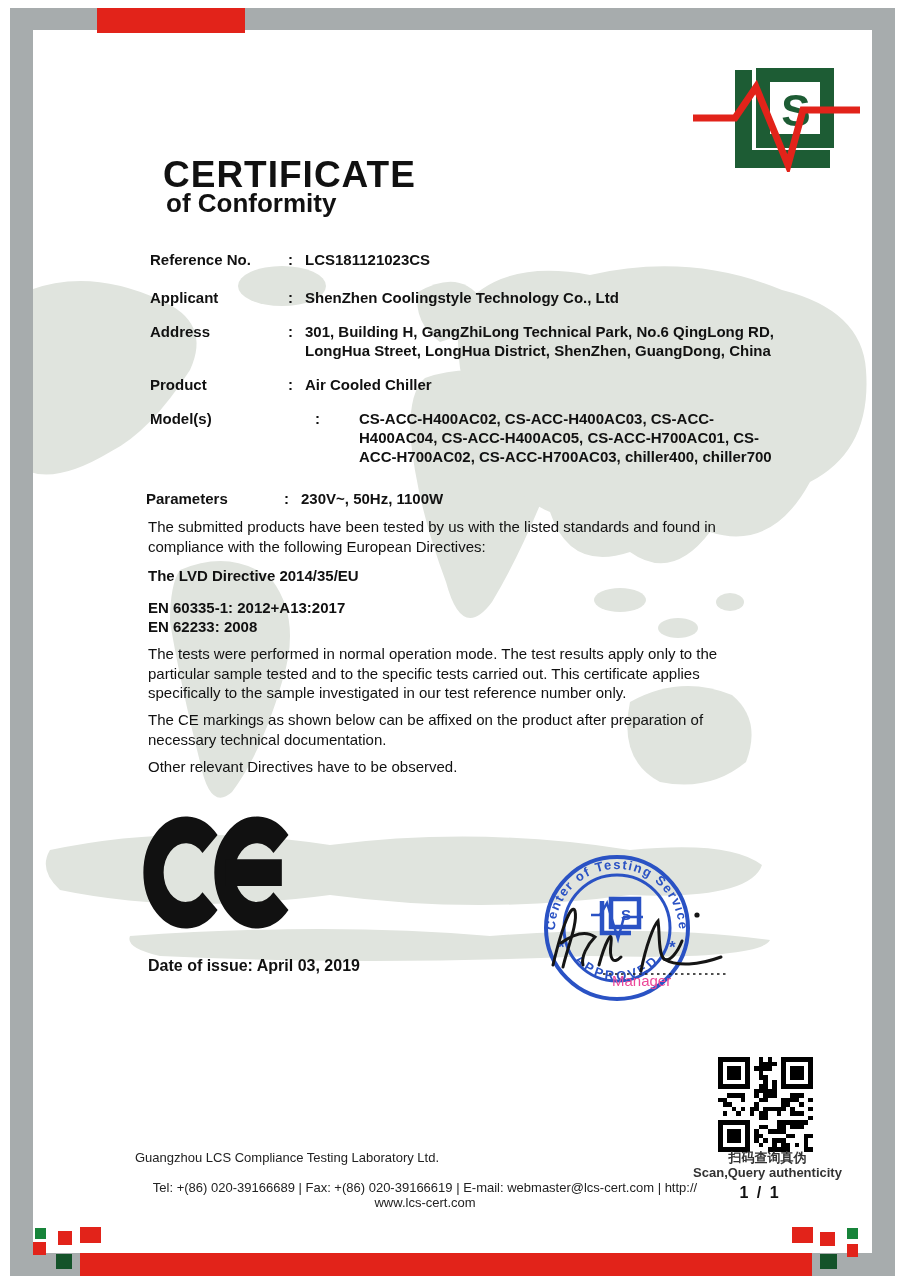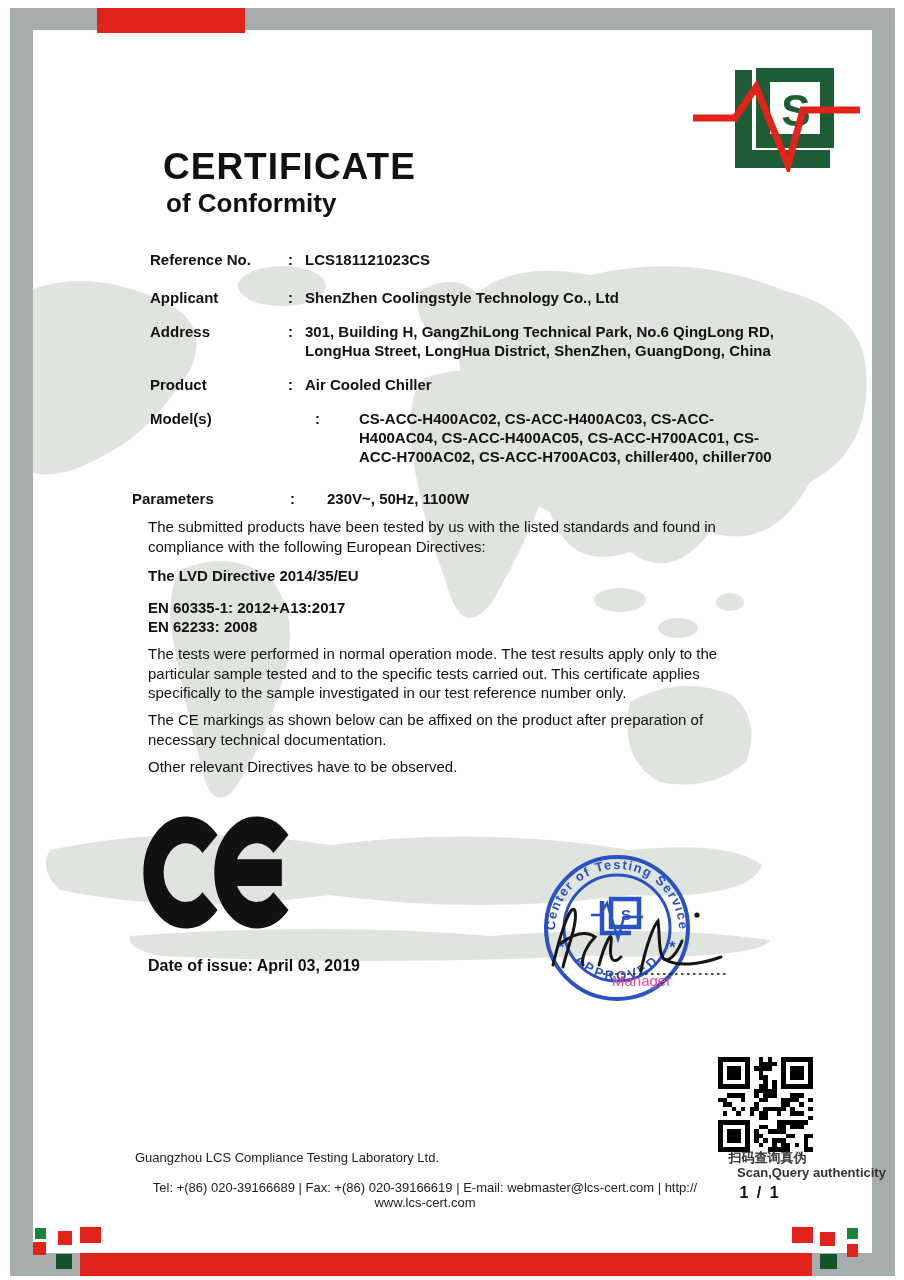--- a/index.html
+++ b/index.html
@@ -8,21 +8,21 @@
     font-family:"Liberation Sans","DejaVu Sans",sans-serif;color:#1a1a1a;
     overflow:hidden;
   }
   .abs{position:absolute;}
   
   .frame{background:#a7acad;}
   .red{background:#e2231a;}
   .green-sq{background:#17843a;}
   .dgreen-sq{background:#14532a;}
   
-  .title{font-size:37px;font-weight:bold;letter-spacing:1px;color:#111;}
+  .title{font-size:37px;font-weight:bold;letter-spacing:1px;color:#111;margin-top:8px;}
   .subtitle{font-size:26px;font-weight:bold;color:#111;}
   
   .field-row{display:flex;font-size:15px;font-weight:bold;line-height:19px;color:#111;}
   .field-label{width:138px;flex:none;}
   .field-colon{width:17px;flex:none;}
   .field-value{flex:1;}
   
   .para{font-size:15px;line-height:19.5px;color:#111;width:600px;}
   .para.bold{font-weight:bold;}
   
@@ -113,21 +113,21 @@
   <div class="abs field-row" style="left:150px;top:375px;width:640px;">
     <div class="field-label">Product</div>
     <div class="field-colon">:</div>
     <div class="field-value">Air Cooled Chiller</div>
   </div>
   <div class="abs field-row" style="left:150px;top:409px;width:640px;gap:27px;">
     <div class="field-label">Model(s)</div>
     <div class="field-colon">:</div>
     <div class="field-value">CS-ACC-H400AC02, CS-ACC-H400AC03, CS-ACC-H400AC04, CS-ACC-H400AC05, CS-ACC-H700AC01, CS-ACC-H700AC02, CS-ACC-H700AC03, chiller400, chiller700</div>
   </div>
-  <div class="abs field-row" style="left:132px;top:489px;width:640px;gap:20px;">
+  <div class="abs field-row" style="left:146px;top:489px;width:640px;">
     <div class="field-label">Parameters</div>
     <div class="field-colon">:</div>
     <div class="field-value">230V~, 50Hz, 1100W</div>
   </div>
 
   <div class="abs para" style="left:148px;top:517px;">The submitted products have been tested by us with the listed standards and found in compliance with the following European Directives:</div>
   <div class="abs para bold" style="left:148px;top:566px;">The LVD Directive 2014/35/EU</div>
   <div class="abs para bold" style="left:148px;top:598px;">EN 60335-1: 2012+A13:2017</div>
   <div class="abs para bold" style="left:148px;top:617px;">EN 62233: 2008</div>
   <div class="abs para" style="left:148px;top:644px;">The tests were performed in normal operation mode. The test results apply only to the particular sample tested and to the specific tests carried out. This certificate applies specifically to the sample investigated in our test reference number only.</div>
@@ -184,19 +184,19 @@
   <div class="abs manager" style="left:612px;top:972px;">Manager</div>
 
   <svg id="qr-svg" class="abs" style="left:718px;top:1057px;" width="95" height="95" viewBox="0 0 21 21" shape-rendering="crispEdges">
     <rect x="0" y="0" width="21" height="21" fill="#ffffff"></rect>
     <path fill="#000" fill-rule="evenodd" d="M0 0h7v7h-7z M1 1h5v5h-5z M2 2h3v3h-3z"></path>
     <path fill="#000" fill-rule="evenodd" d="M14 0h7v7h-7z M15 1h5v5h-5z M16 2h3v3h-3z"></path>
     <path fill="#000" fill-rule="evenodd" d="M0 14h7v7h-7z M1 15h5v5h-5z M2 16h3v3h-3z"></path>
     <path id="qr-modules" fill="#000" d="M9 0h1v1h-1zM11 0h1v1h-1zM9 1h1v1h-1zM10 1h1v1h-1zM11 1h1v1h-1zM12 1h1v1h-1zM8 2h1v1h-1zM9 2h1v1h-1zM10 2h1v1h-1zM11 2h1v1h-1zM9 3h1v1h-1zM9 4h1v1h-1zM10 4h1v1h-1zM10 5h1v1h-1zM12 5h1v1h-1zM9 6h1v1h-1zM10 6h1v1h-1zM12 6h1v1h-1zM8 7h1v1h-1zM9 7h1v1h-1zM10 7h1v1h-1zM11 7h1v1h-1zM12 7h1v1h-1zM2 8h1v1h-1zM3 8h1v1h-1zM4 8h1v1h-1zM5 8h1v1h-1zM8 8h1v1h-1zM10 8h1v1h-1zM11 8h1v1h-1zM12 8h1v1h-1zM16 8h1v1h-1zM17 8h1v1h-1zM18 8h1v1h-1zM0 9h1v1h-1zM1 9h1v1h-1zM5 9h1v1h-1zM9 9h1v1h-1zM10 9h1v1h-1zM14 9h1v1h-1zM15 9h1v1h-1zM16 9h1v1h-1zM17 9h1v1h-1zM20 9h1v1h-1zM1 10h1v1h-1zM2 10h1v1h-1zM8 10h1v1h-1zM14 10h1v1h-1zM15 10h1v1h-1zM18 10h1v1h-1zM3 11h1v1h-1zM5 11h1v1h-1zM7 11h1v1h-1zM8 11h1v1h-1zM10 11h1v1h-1zM11 11h1v1h-1zM12 11h1v1h-1zM13 11h1v1h-1zM14 11h1v1h-1zM16 11h1v1h-1zM20 11h1v1h-1zM1 12h1v1h-1zM4 12h1v1h-1zM7 12h1v1h-1zM9 12h1v1h-1zM10 12h1v1h-1zM13 12h1v1h-1zM16 12h1v1h-1zM17 12h1v1h-1zM18 12h1v1h-1zM9 13h1v1h-1zM10 13h1v1h-1zM20 13h1v1h-1zM13 14h1v1h-1zM14 14h1v1h-1zM15 14h1v1h-1zM16 14h1v1h-1zM17 14h1v1h-1zM18 14h1v1h-1zM19 14h1v1h-1zM9 15h1v1h-1zM10 15h1v1h-1zM13 15h1v1h-1zM14 15h1v1h-1zM16 15h1v1h-1zM17 15h1v1h-1zM18 15h1v1h-1zM8 16h1v1h-1zM11 16h1v1h-1zM12 16h1v1h-1zM13 16h1v1h-1zM14 16h1v1h-1zM8 17h1v1h-1zM9 17h1v1h-1zM15 17h1v1h-1zM16 17h1v1h-1zM19 17h1v1h-1zM20 17h1v1h-1zM8 18h1v1h-1zM10 18h1v1h-1zM12 18h1v1h-1zM13 18h1v1h-1zM14 18h1v1h-1zM19 18h1v1h-1zM9 19h1v1h-1zM12 19h1v1h-1zM14 19h1v1h-1zM15 19h1v1h-1zM17 19h1v1h-1zM19 19h1v1h-1zM11 20h1v1h-1zM12 20h1v1h-1zM13 20h1v1h-1zM14 20h1v1h-1zM15 20h1v1h-1zM19 20h1v1h-1zM20 20h1v1h-1z"></path>
   </svg>
   <div class="abs qr-caption" style="left:690px;top:1149px;width:155px;">扫码查询真伪</div>
-  <div class="abs qr-caption" style="left:690px;top:1165px;width:155px;margin-left:44px;">Scan,Query authenticity</div>
+  <div class="abs qr-caption" style="left:690px;top:1165px;width:155px;">Scan,Query authenticity</div>
   <div class="abs page-num" style="left:690px;top:1184px;width:140px;">1 / 1</div>
 
   <div class="abs footer-line" style="left:135px;top:1150px;width:560px;">Guangzhou LCS Compliance Testing Laboratory Ltd.</div>
   <div class="abs footer-line" style="left:135px;top:1180px;width:580px;text-align:center;">Tel: +(86) 020-39166689  |  Fax: +(86) 020-39166619   |  E-mail: webmaster@lcs-cert.com  |  http:// www.lcs-cert.com</div>
 
 </div>
 
 </body></html>

